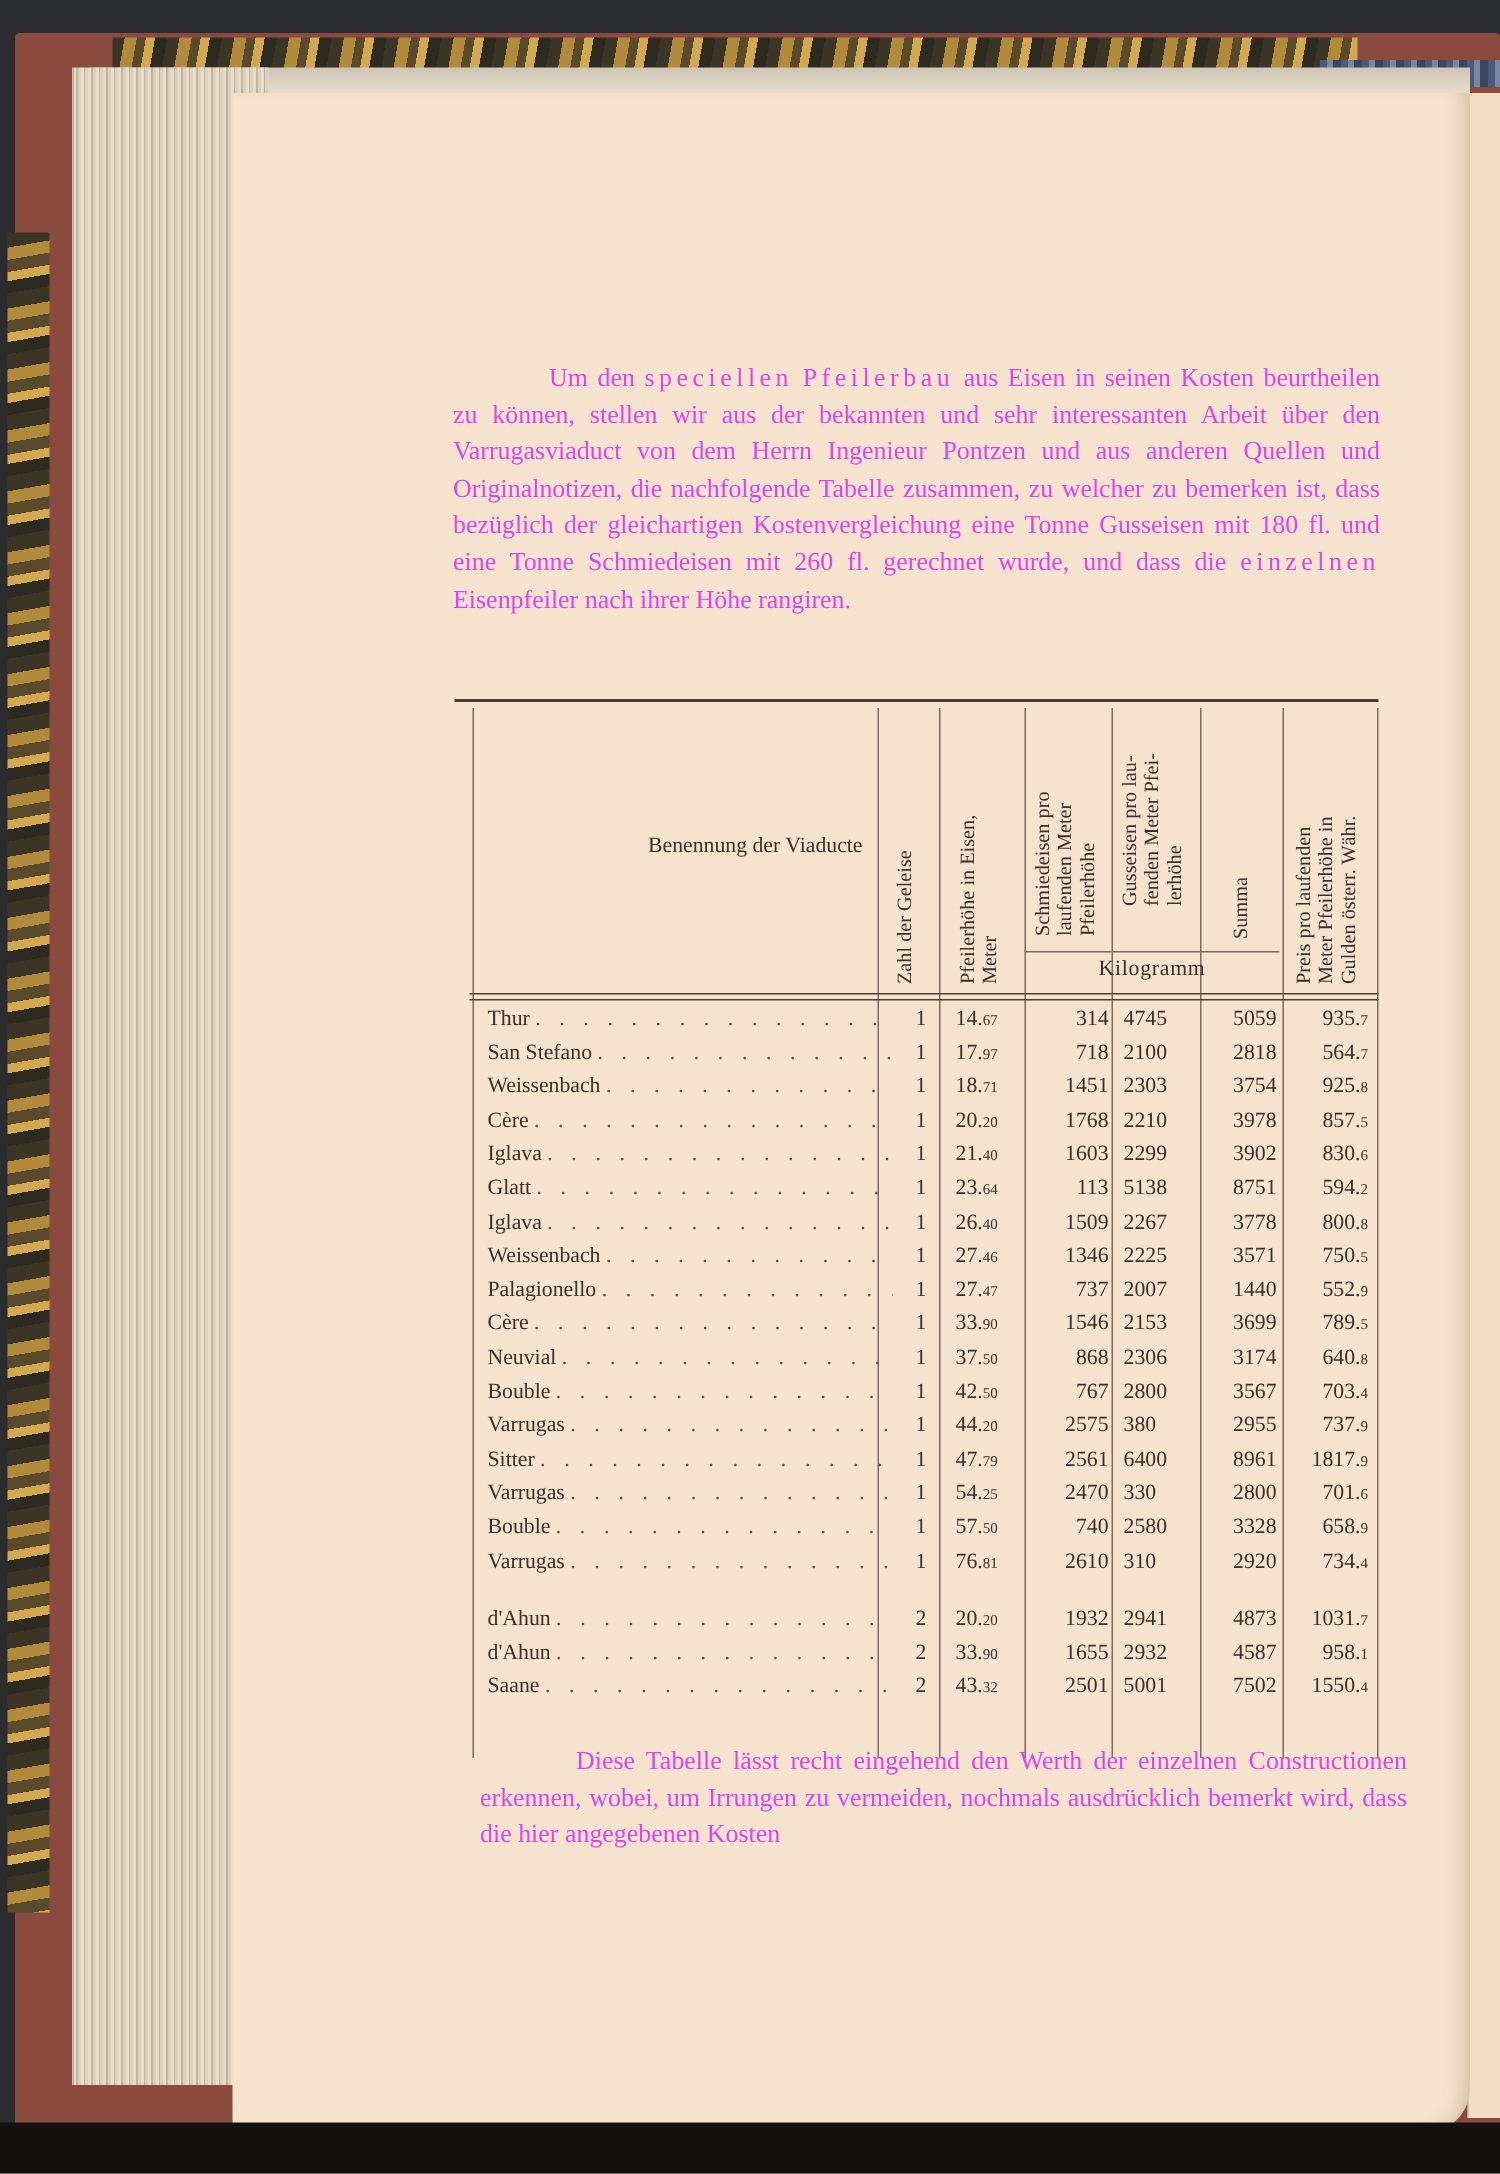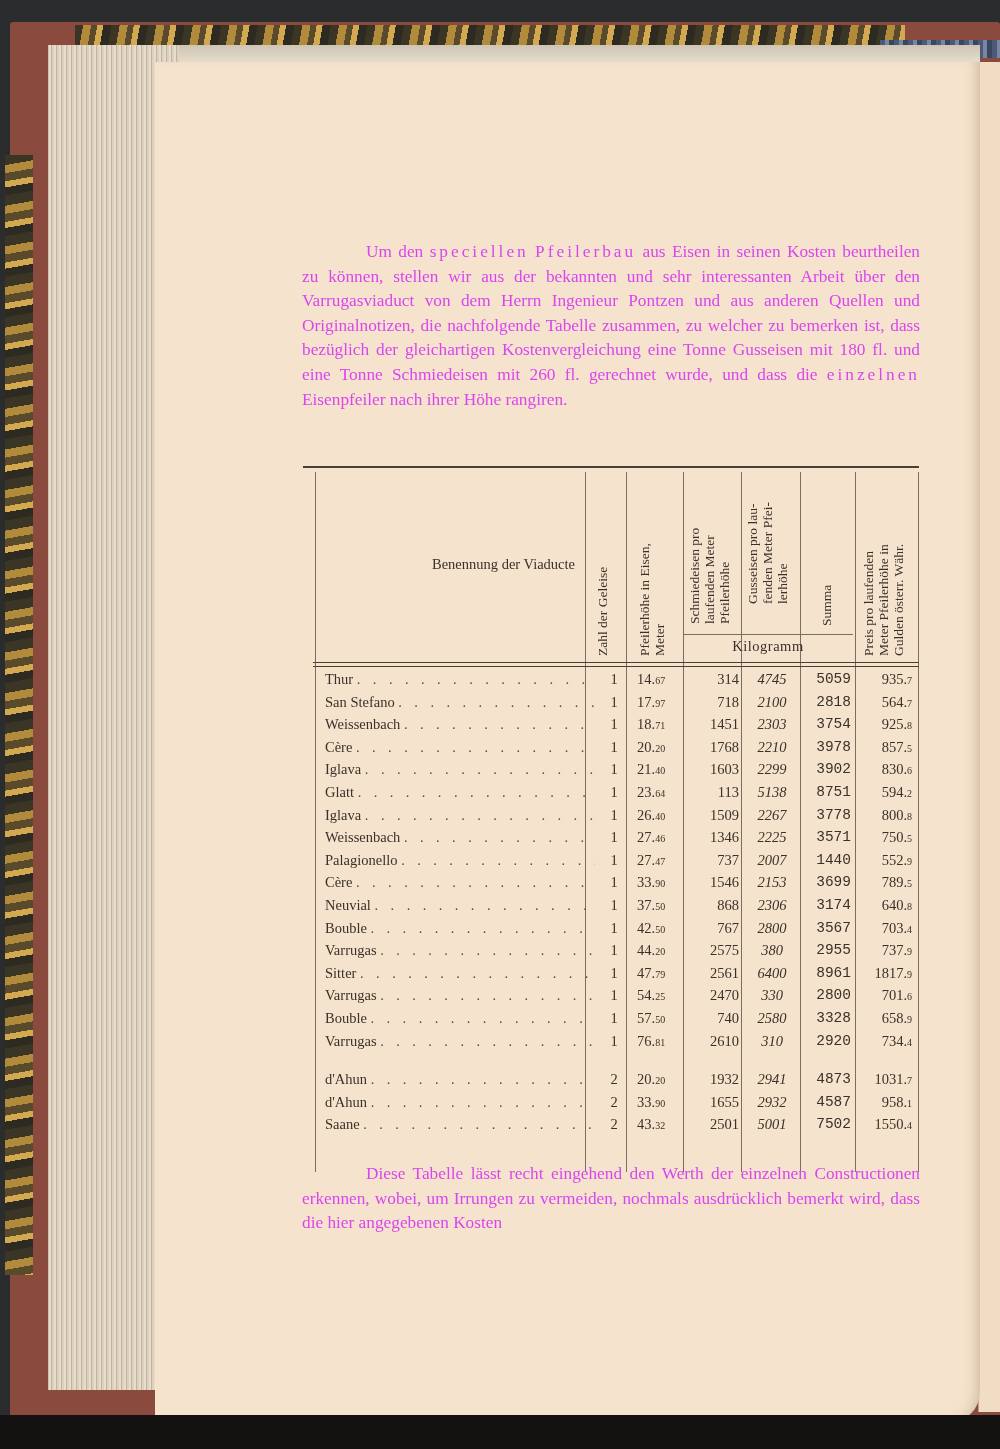--- a/index.html
+++ b/index.html
@@ -50,21 +50,21 @@
   .header-line { position:absolute; top:196px; left:300px; width:620px; height:24px; }
   .page-number { position:absolute; left:0; top:0; font-size:19px; }
   .running-title { position:absolute; left:268px; top:4px; font-size:14px; font-style:italic; letter-spacing:0.3px; }
   .para {
     position:absolute; left:302px; width:618px; font-size:17.3px; line-height:24.6px;
     text-align:justify; color:#d946ef;
   }
   .para p { margin:0; text-indent:64px; }
   .spaced { letter-spacing:3px; }
   .para1 { top:240px; }
-  .para2 { top:1162px; }
+  .para2 { top:1162px;margin-left:18px; }
 
   
   .tbl { position:absolute; left:303px; top:466px; width:616px; }
   .rule-top { position:absolute; left:0; top:0; width:616px; height:2px; background:#4a3f35; }
   .rule-head { position:absolute; left:10px; top:196px; width:606px; height:3px; border-top:1px solid #4a3f35; border-bottom:1px solid #4a3f35; }
   .vline { position:absolute; width:1px; background:#7b6d5f; }
   .hdr-name { position:absolute; left:22px; top:90px; width:250px; text-align:right; font-size:14.5px; }
   .vhdr {
     position:absolute; writing-mode:vertical-rl; transform:rotate(180deg);
     font-size:13.5px; line-height:15px; text-align:left; white-space:pre-line;
@@ -72,22 +72,22 @@
   .kilo-line { position:absolute; left:380px; top:168px; width:170px; height:1px; background:#7b6d5f; }
   .kilo { position:absolute; left:380px; top:172px; width:170px; text-align:center; font-size:14.5px; letter-spacing:0.5px; }
   .row { position:absolute; left:0; width:616px; height:22.6px; font-size:14.5px; }
   .cell { position:absolute; top:0; white-space:nowrap; }
   .c-name { left:22px; width:270px; overflow:hidden; }
   .c-name .dots { color:#5a4e43; letter-spacing:4.4px; }
   .c-tr { left:296px; width:30px; text-align:center; }
   .c-h  { left:334px; width:60px; }
   .c-h small { font-size:10px; }
   .c-s  { left:380px; width:56px; text-align:right; }
-  .c-g  { left:446px; width:46px; text-align:center;font-style:italic; }
-  .c-sum{ left:500px; width:48px; text-align:right;font-family:Liberation Mono, monospace; }
+  .c-g  { left:446px; width:46px; text-align:left; }
+  .c-sum{ left:500px; width:48px; text-align:right; }
   .c-pr { left:552px; width:57px; text-align:right; }
   .c-pr small { font-size:10px; }
 </style>
 </head>
 <body>
 
 <div class="cover"></div>
 <div class="cover-marble-top"></div>
 <div class="cover-marble-left"></div>
 <div class="cover-blue"></div>

